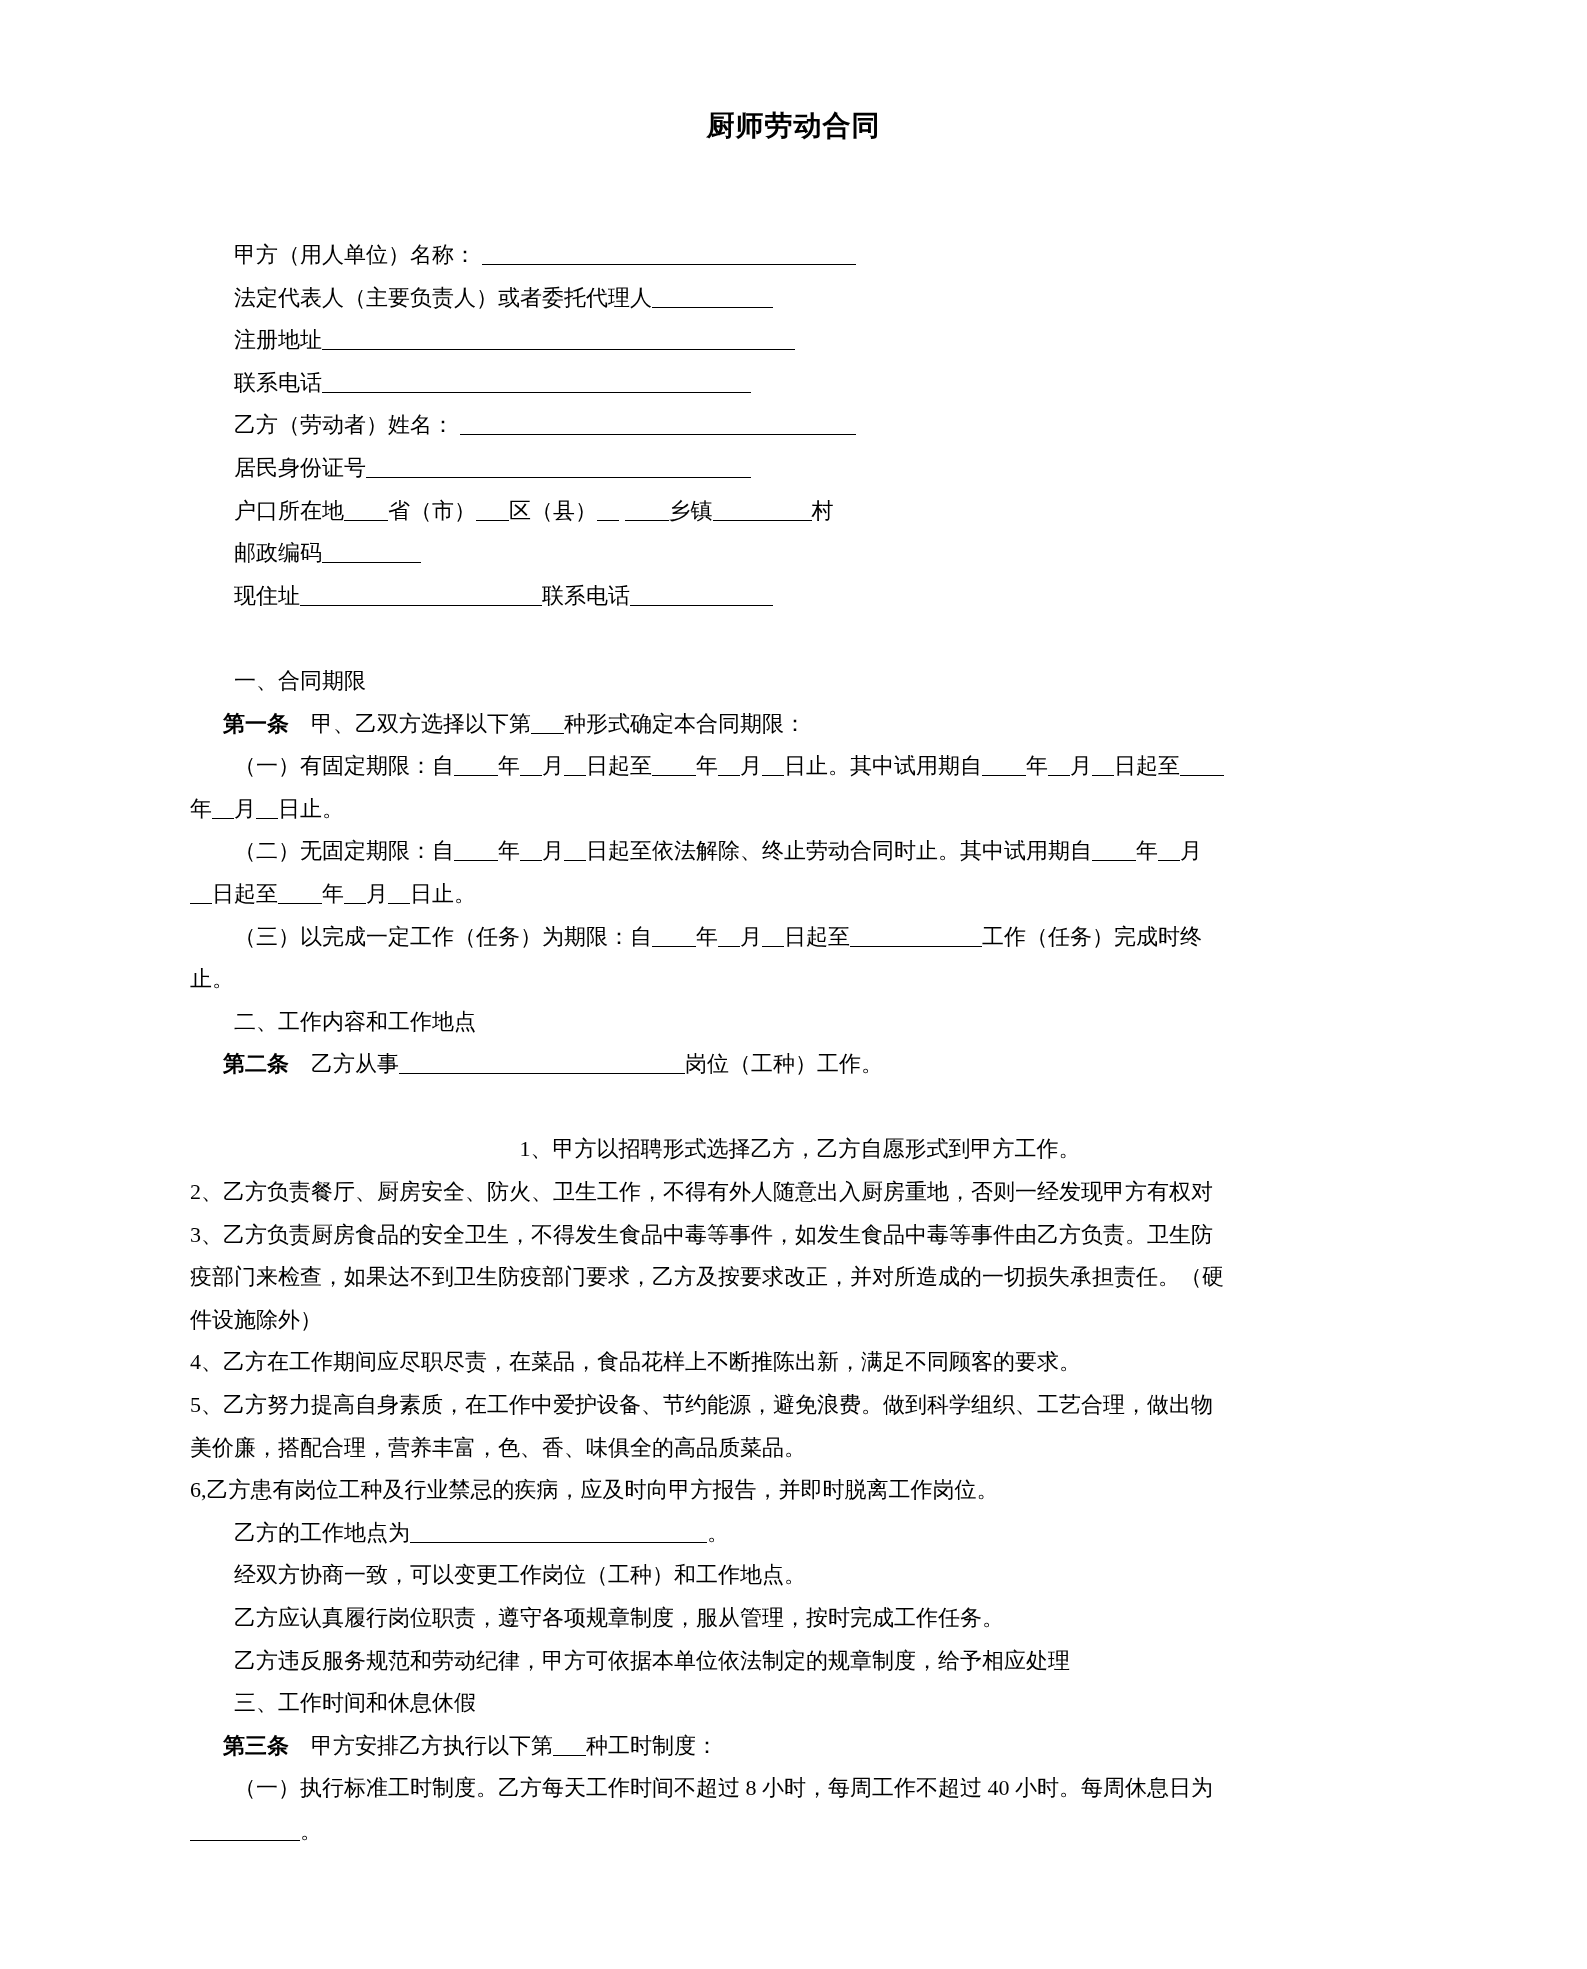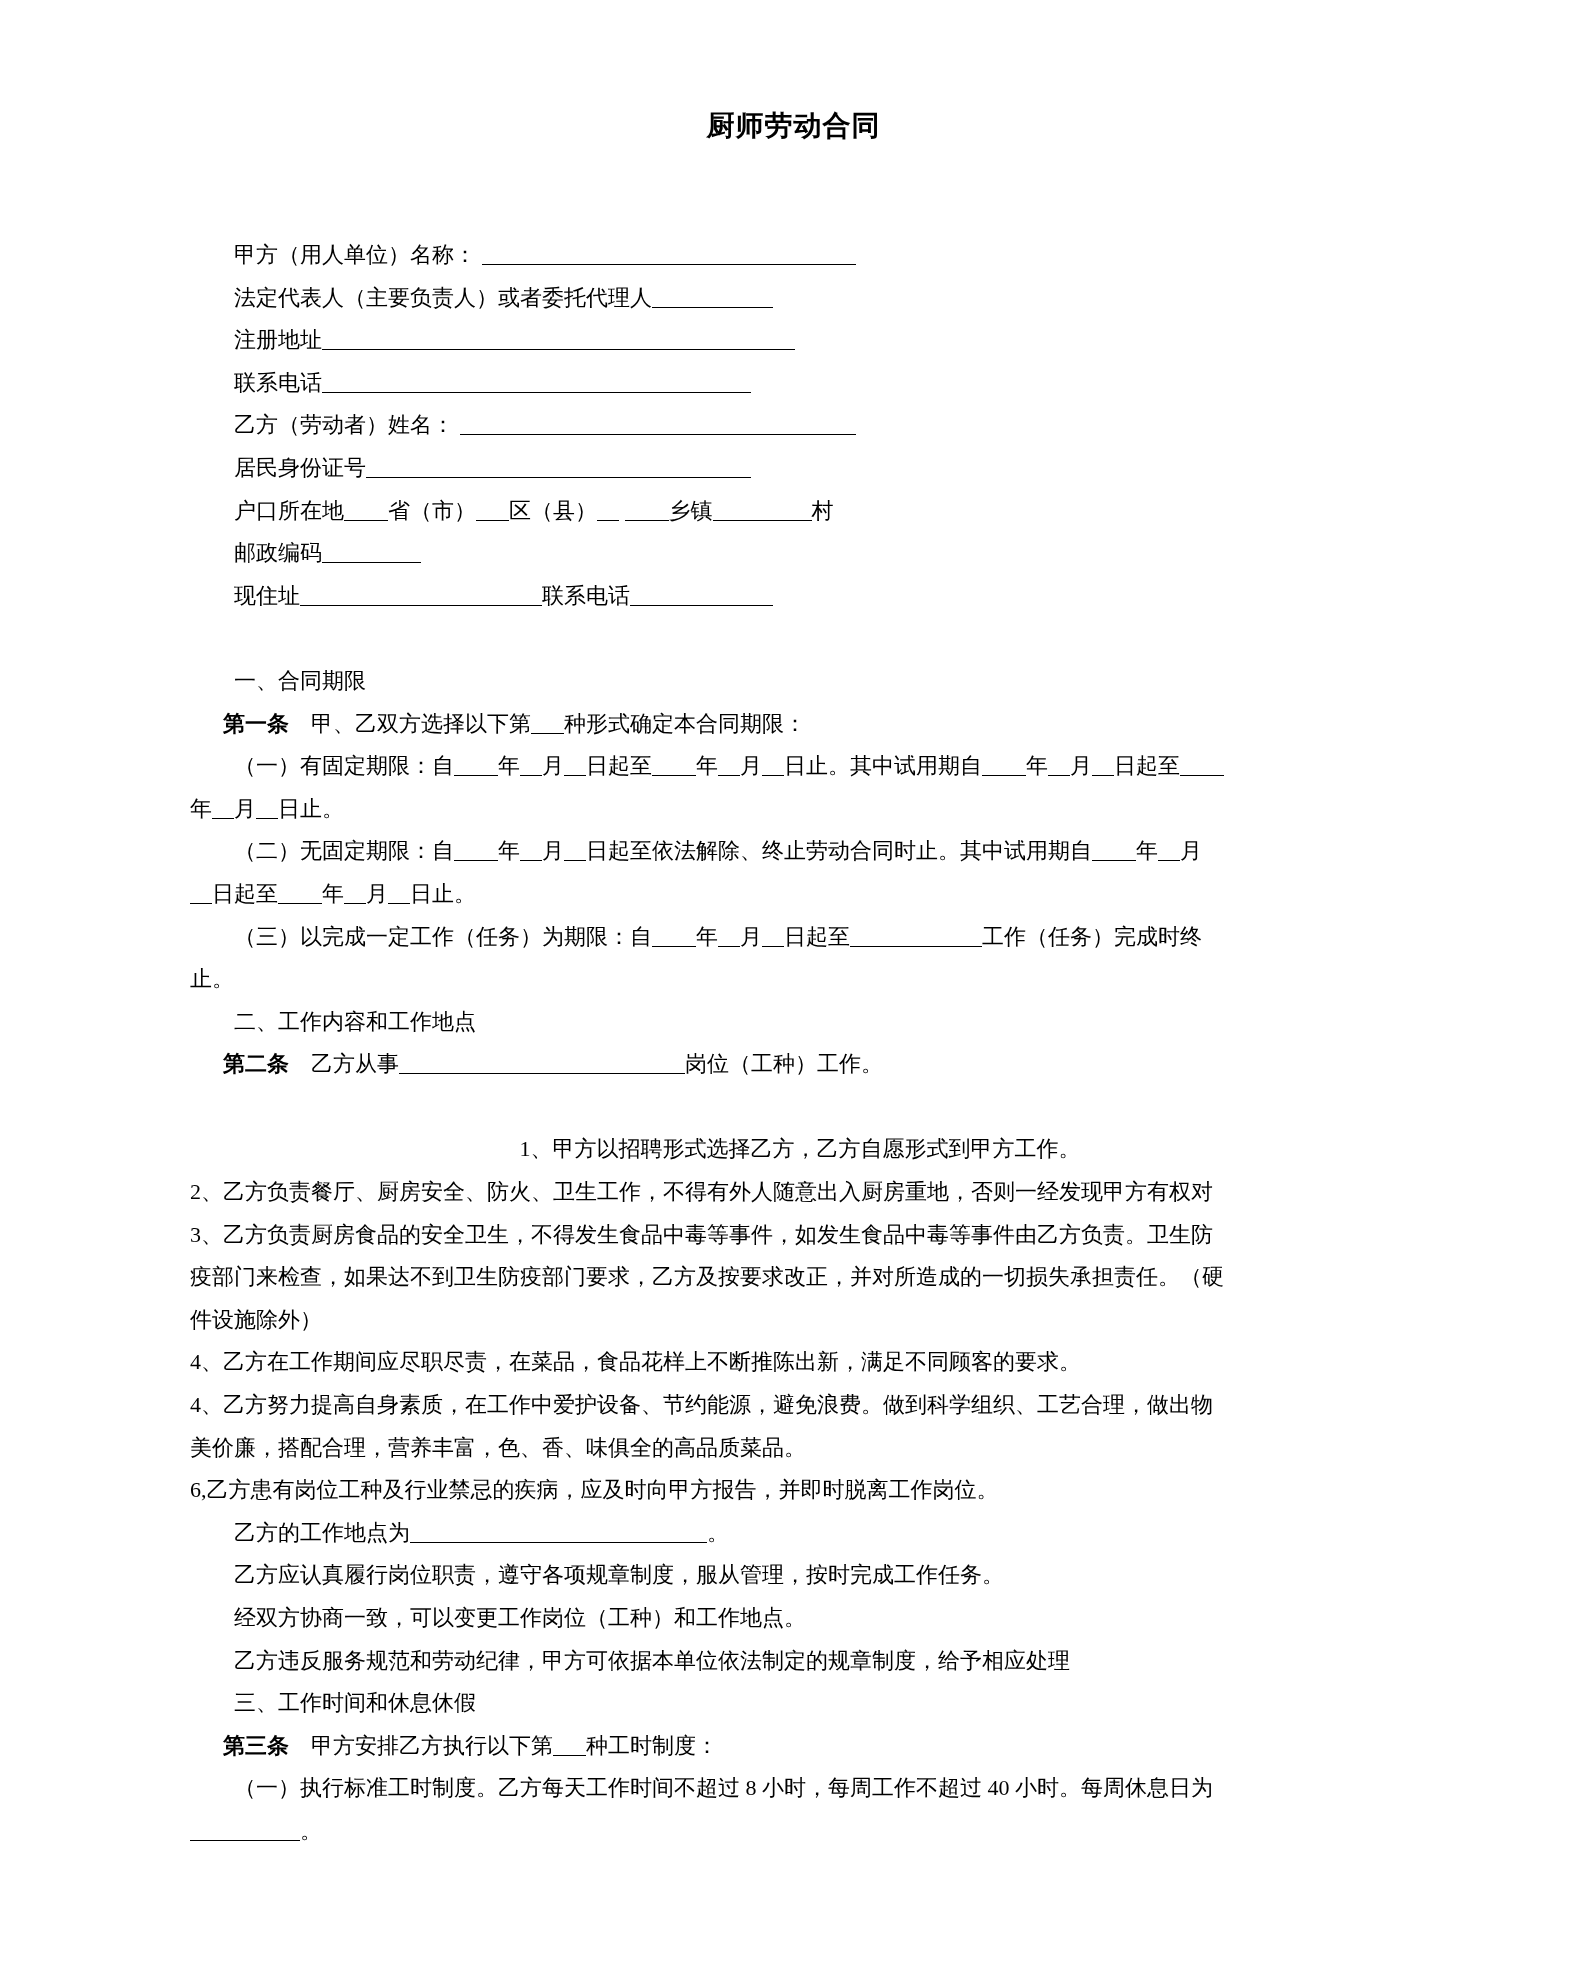--- a/index.html
+++ b/index.html
@@ -71,25 +71,25 @@
       <p class="line" style="text-indent: 0em;"><span>止。</span></p>
       <p class="line" style="text-indent: 2em;"><span>二、工作内容和工作地点</span></p>
       <p class="line" style="text-indent: 1.5em;"><span class="bold">第二条</span><span>　乙方从事</span><span class="blank" style="width: 13em;"></span><span>岗位（工种）工作。</span></p>
       <p class="line" style="text-indent: 0em;">&nbsp;</p>
       <p class="line" style="text-indent: 0.6em; text-align: center;"><span>1、甲方以招聘形式选择乙方，乙方自愿形式到甲方工作。</span></p>
       <p class="line" style="text-indent: 0em;"><span>2、乙方负责餐厅、厨房安全、防火、卫生工作，不得有外人随意出入厨房重地，否则一经发现甲方有权对</span></p>
       <p class="line" style="text-indent: 0em;"><span>3、乙方负责厨房食品的安全卫生，不得发生食品中毒等事件，如发生食品中毒等事件由乙方负责。卫生防</span></p>
       <p class="line" style="text-indent: 0em;"><span>疫部门来检查，如果达不到卫生防疫部门要求，乙方及按要求改正，并对所造成的一切损失承担责任。（硬</span></p>
       <p class="line" style="text-indent: 0em;"><span>件设施除外）</span></p>
       <p class="line" style="text-indent: 0em;"><span>4、乙方在工作期间应尽职尽责，在菜品，食品花样上不断推陈出新，满足不同顾客的要求。</span></p>
-      <p class="line" style="text-indent: 0em;"><span>4、乙方努力提高自身素质，在工作中爱护设备、节约能源，避免浪费。做到科学组织、工艺合理，做出物</span></p>
+      <p class="line" style="text-indent: 0em;"><span>5、乙方努力提高自身素质，在工作中爱护设备、节约能源，避免浪费。做到科学组织、工艺合理，做出物</span></p>
       <p class="line" style="text-indent: 0em;"><span>美价廉，搭配合理，营养丰富，色、香、味俱全的高品质菜品。</span></p>
       <p class="line" style="text-indent: 0em;"><span>6,乙方患有岗位工种及行业禁忌的疾病，应及时向甲方报告，并即时脱离工作岗位。</span></p>
       <p class="line" style="text-indent: 2em;"><span>乙方的工作地点为</span><span class="blank" style="width: 13.5em;"></span><span>。</span></p>
+      <p class="line" style="text-indent: 2em;"><span>经双方协商一致，可以变更工作岗位（工种）和工作地点。</span></p>
       <p class="line" style="text-indent: 2em;"><span>乙方应认真履行岗位职责，遵守各项规章制度，服从管理，按时完成工作任务。</span></p>
-      <p class="line" style="text-indent: 2em;"><span>经双方协商一致，可以变更工作岗位（工种）和工作地点。</span></p>
       <p class="line" style="text-indent: 2em;"><span>乙方违反服务规范和劳动纪律，甲方可依据本单位依法制定的规章制度，给予相应处理</span></p>
       <p class="line" style="text-indent: 2em;"><span>三、工作时间和休息休假</span></p>
       <p class="line" style="text-indent: 1.5em;"><span class="bold">第三条</span><span>　甲方安排乙方执行以下第</span><span class="blank" style="width: 1.5em;"></span><span>种工时制度：</span></p>
       <p class="line" style="text-indent: 2em;"><span>（一）执行标准工时制度。乙方每天工作时间不超过 8 小时，每周工作不超过 40 小时。每周休息日为</span></p>
       <p class="line" style="text-indent: 0em;"><span class="blank" style="width: 5em;"></span><span>。</span></p>
     </div>
 </div>
 
 </body></html>

